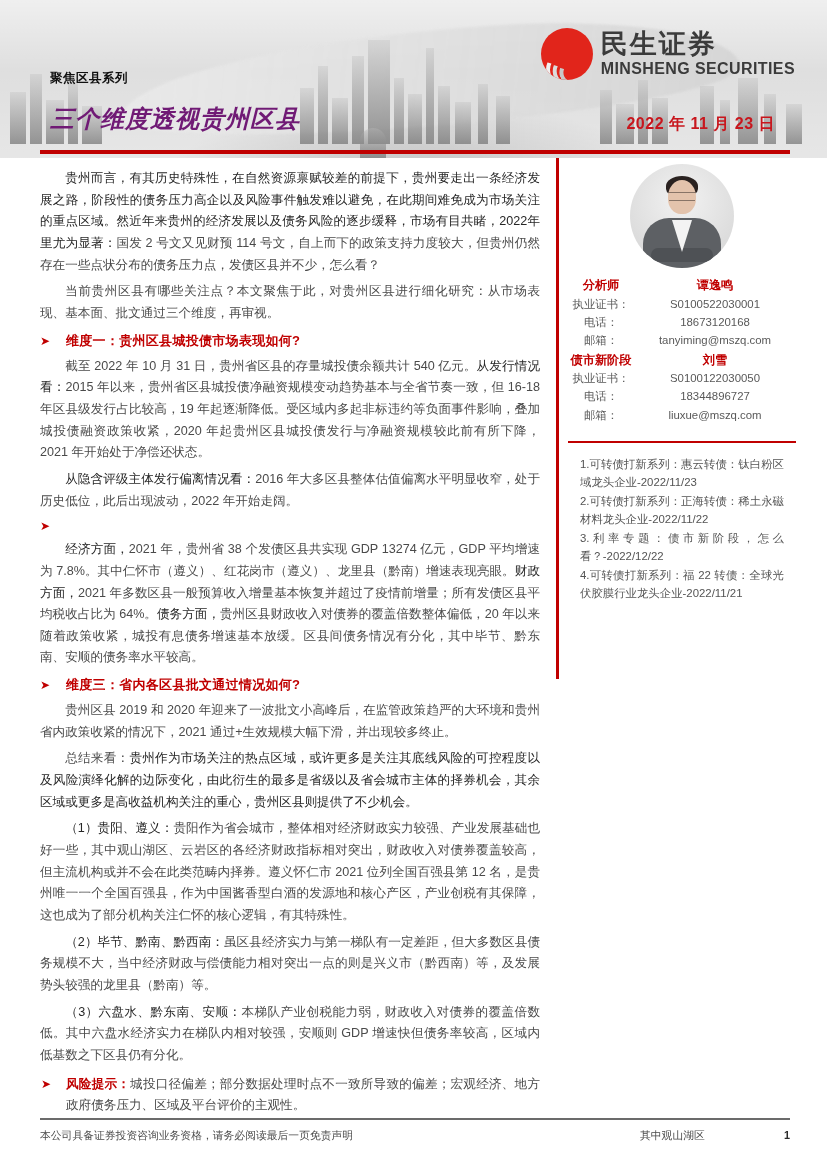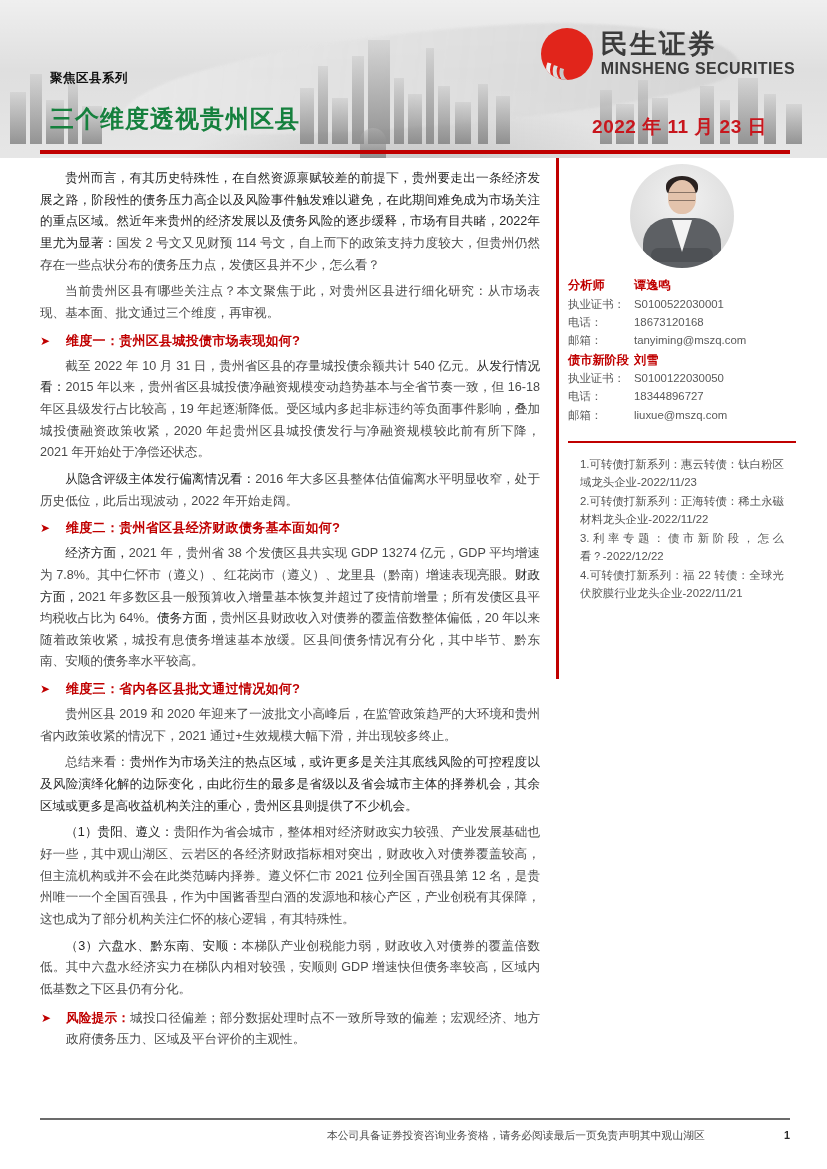--- a/index.html
+++ b/index.html
@@ -69,29 +69,30 @@
     font-weight: bold;
     color: #111111;
     letter-spacing: 0.5px;
   }
   .doc-title {
     position: absolute;
     left: 50px;
     top: 107px;
     font-size: 24px;
     font-weight: bold;
-    color: #15803d;
+    color: #701a75;
     letter-spacing: 1px;
     line-height: 1;
+    font-style: italic;
   }
   .doc-date {
     position: absolute;
-    right: 60px;
+    right: 52px;
     top: 114px;
-    font-size: 19px;
+    font-size: 16px;
     font-weight: bold;
     color: #c8161d;
     letter-spacing: 0.5px;
     padding-left: 26px;
   }
 
   
   .logo {
     position: absolute;
     right: 32px;
@@ -279,21 +280,21 @@
     border-radius: 8px;
     background: #4e5155;
   }
 
   .an-table {
     border-collapse: collapse;
     width: 100%;
     font-size: 11.4px;
     line-height: 1.52;
   }
-  .an-table td { padding: 0 0 1px 0; vertical-align: top; color: #595959; }
+  .an-table td { padding: 0 0 1px 0; vertical-align: top; color: #595959; text-align: center; }
   .an-table td.lbl { width: 66px; white-space: nowrap; }
   .an-role { color: #c00000; font-weight: bold; font-size: 12.2px; }
   .an-name { color: #c00000; font-weight: bold; font-size: 12.2px; }
 
   .side-rule {
     height: 2px;
     background: #c00000;
     margin: 16px 0 9px 0;
   }
   .side-title {
@@ -322,21 +323,21 @@
     height: 1.5px;
     background: #6b6b6b;
     margin-bottom: 9px;
   }
   .footer-row {
     display: flex;
     align-items: baseline;
     font-size: 10.8px;
     color: #4a4a4a;
   }
-  .footer-left { flex: 1; text-align: right; }
+  .footer-left { flex: 1; }
   .footer-center { width: 120px; text-align: left; }
   .footer-page { width: 30px; text-align: right; font-weight: bold; color: #2b2b2b; }
 </style>
 </head>
 <body>
 
 <div class="page">
 
   <div class="banner">
     <div class="banner-photo"></div>
@@ -398,31 +399,31 @@
 
     <div class="section-head">
       <span class="arrow-bullet">➤</span>
       <span class="section-head-text">维度一：贵州区县城投债市场表现如何?</span>
     </div>
     <p class="para">截至 2022 年 10 月 31 日，贵州省区县的存量城投债余额共计 540 亿元。<b>从发行情况看：</b>2015 年以来，贵州省区县城投债净融资规模变动趋势基本与全省节奏一致，但 16-18 年区县级发行占比较高，19 年起逐渐降低。受区域内多起非标违约等负面事件影响，叠加城投债融资政策收紧，2020 年起贵州区县城投债发行与净融资规模较此前有所下降，2021 年开始处于净偿还状态。</p>
     <p class="para"><b>从隐含评级主体发行偏离情况看：</b>2016 年大多区县整体估值偏离水平明显收窄，处于历史低位，此后出现波动，2022 年开始走阔。</p>
 
     <div class="section-head">
       <span class="arrow-bullet">➤</span>
-      <span class="section-head-text">维度二：贵州省区县经济财政债务基本面如何?</span>
     </div>
     <p class="para"><b>经济方面，</b>2021 年，贵州省 38 个发债区县共实现 GDP 13274 亿元，GDP 平均增速为 7.8%。其中仁怀市（遵义）、红花岗市（遵义）、龙里县（黔南）增速表现亮眼。<b>财政方面，</b>2021 年多数区县一般预算收入增量基本恢复并超过了疫情前增量；所有发债区县平均税收占比为 64%。<b>债务方面，</b>贵州区县财政收入对债券的覆盖倍数整体偏低，20 年以来随着政策收紧，城投有息债务增速基本放缓。区县间债务情况有分化，其中毕节、黔东南、安顺的债务率水平较高。</p>
 
     <div class="section-head">
       <span class="arrow-bullet">➤</span>
       <span class="section-head-text">维度三：省内各区县批文通过情况如何?</span>
     </div>
     <p class="para">贵州区县 2019 和 2020 年迎来了一波批文小高峰后，在监管政策趋严的大环境和贵州省内政策收紧的情况下，2021 通过+生效规模大幅下滑，并出现较多终止。</p>
     <p class="para">总结来看：<b>贵州作为市场关注的热点区域，或许更多是关注其底线风险的可控程度以及风险演绎化解的边际变化，由此衍生的最多是省级以及省会城市主体的择券机会，其余区域或更多是高收益机构关注的重心，贵州区县则提供了不少机会。</b></p>
     <p class="para"><b>（1）贵阳、遵义：</b>贵阳作为省会城市，整体相对经济财政实力较强、产业发展基础也好一些，其中观山湖区、云岩区的各经济财政指标相对突出，财政收入对债券覆盖较高，但主流机构或并不会在此类范畴内择券。遵义怀仁市 2021 位列全国百强县第 12 名，是贵州唯一一个全国百强县，作为中国酱香型白酒的发源地和核心产区，产业创税有其保障，这也成为了部分机构关注仁怀的核心逻辑，有其特殊性。</p>
+    <p class="para"><b>（2）毕节、黔南、黔西南：</b>虽区县经济实力与第一梯队有一定差距，但大多数区县债务规模不大，当中经济财政与偿债能力相对突出一点的则是兴义市（黔西南）等，及发展势头较强的龙里县（黔南）等。</p>
     <p class="para"><b>（3）六盘水、黔东南、安顺：</b>本梯队产业创税能力弱，财政收入对债券的覆盖倍数低。其中六盘水经济实力在梯队内相对较强，安顺则 GDP 增速快但债务率较高，区域内低基数之下区县仍有分化。</p>
 
     <div class="risk-head">
       <span class="arrow-inline">➤</span>
       <span class="risk-label">风险提示：</span><span>城投口径偏差；部分数据处理时点不一致所导致的偏差；宏观经济、地方政府债务压力、区域及平台评价的主观性。</span>
     </div>
   </div>
 
   <div class="col-side">
 

